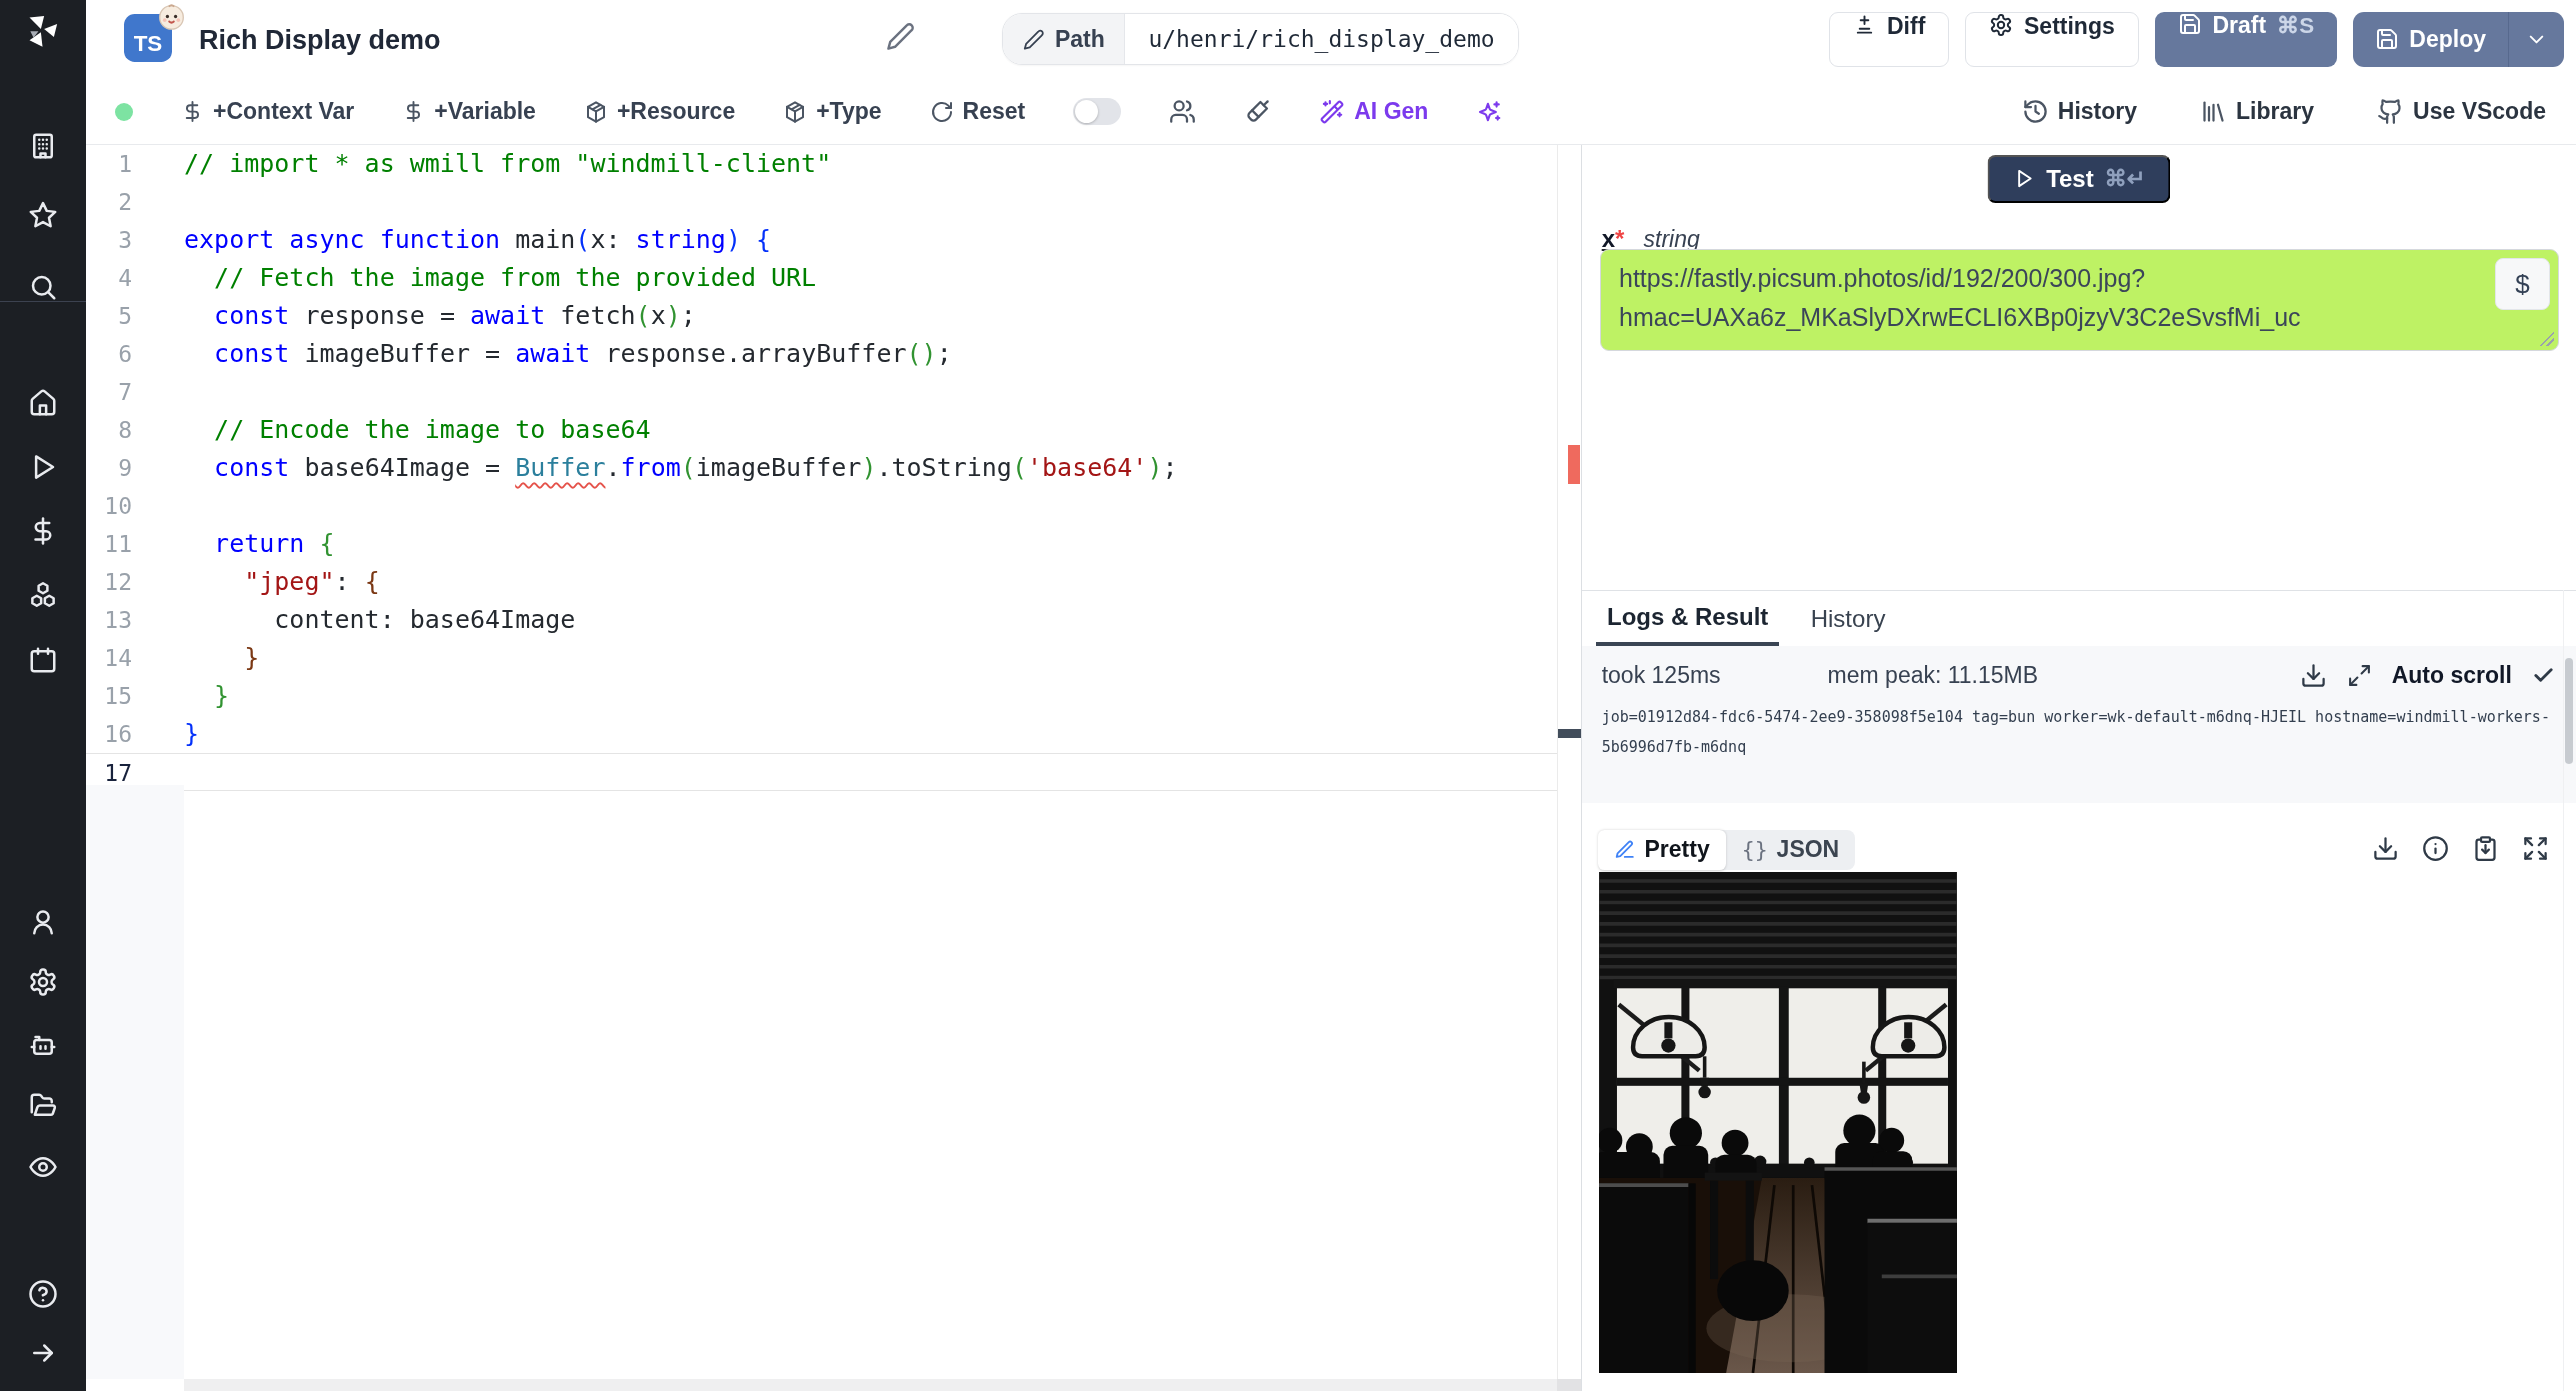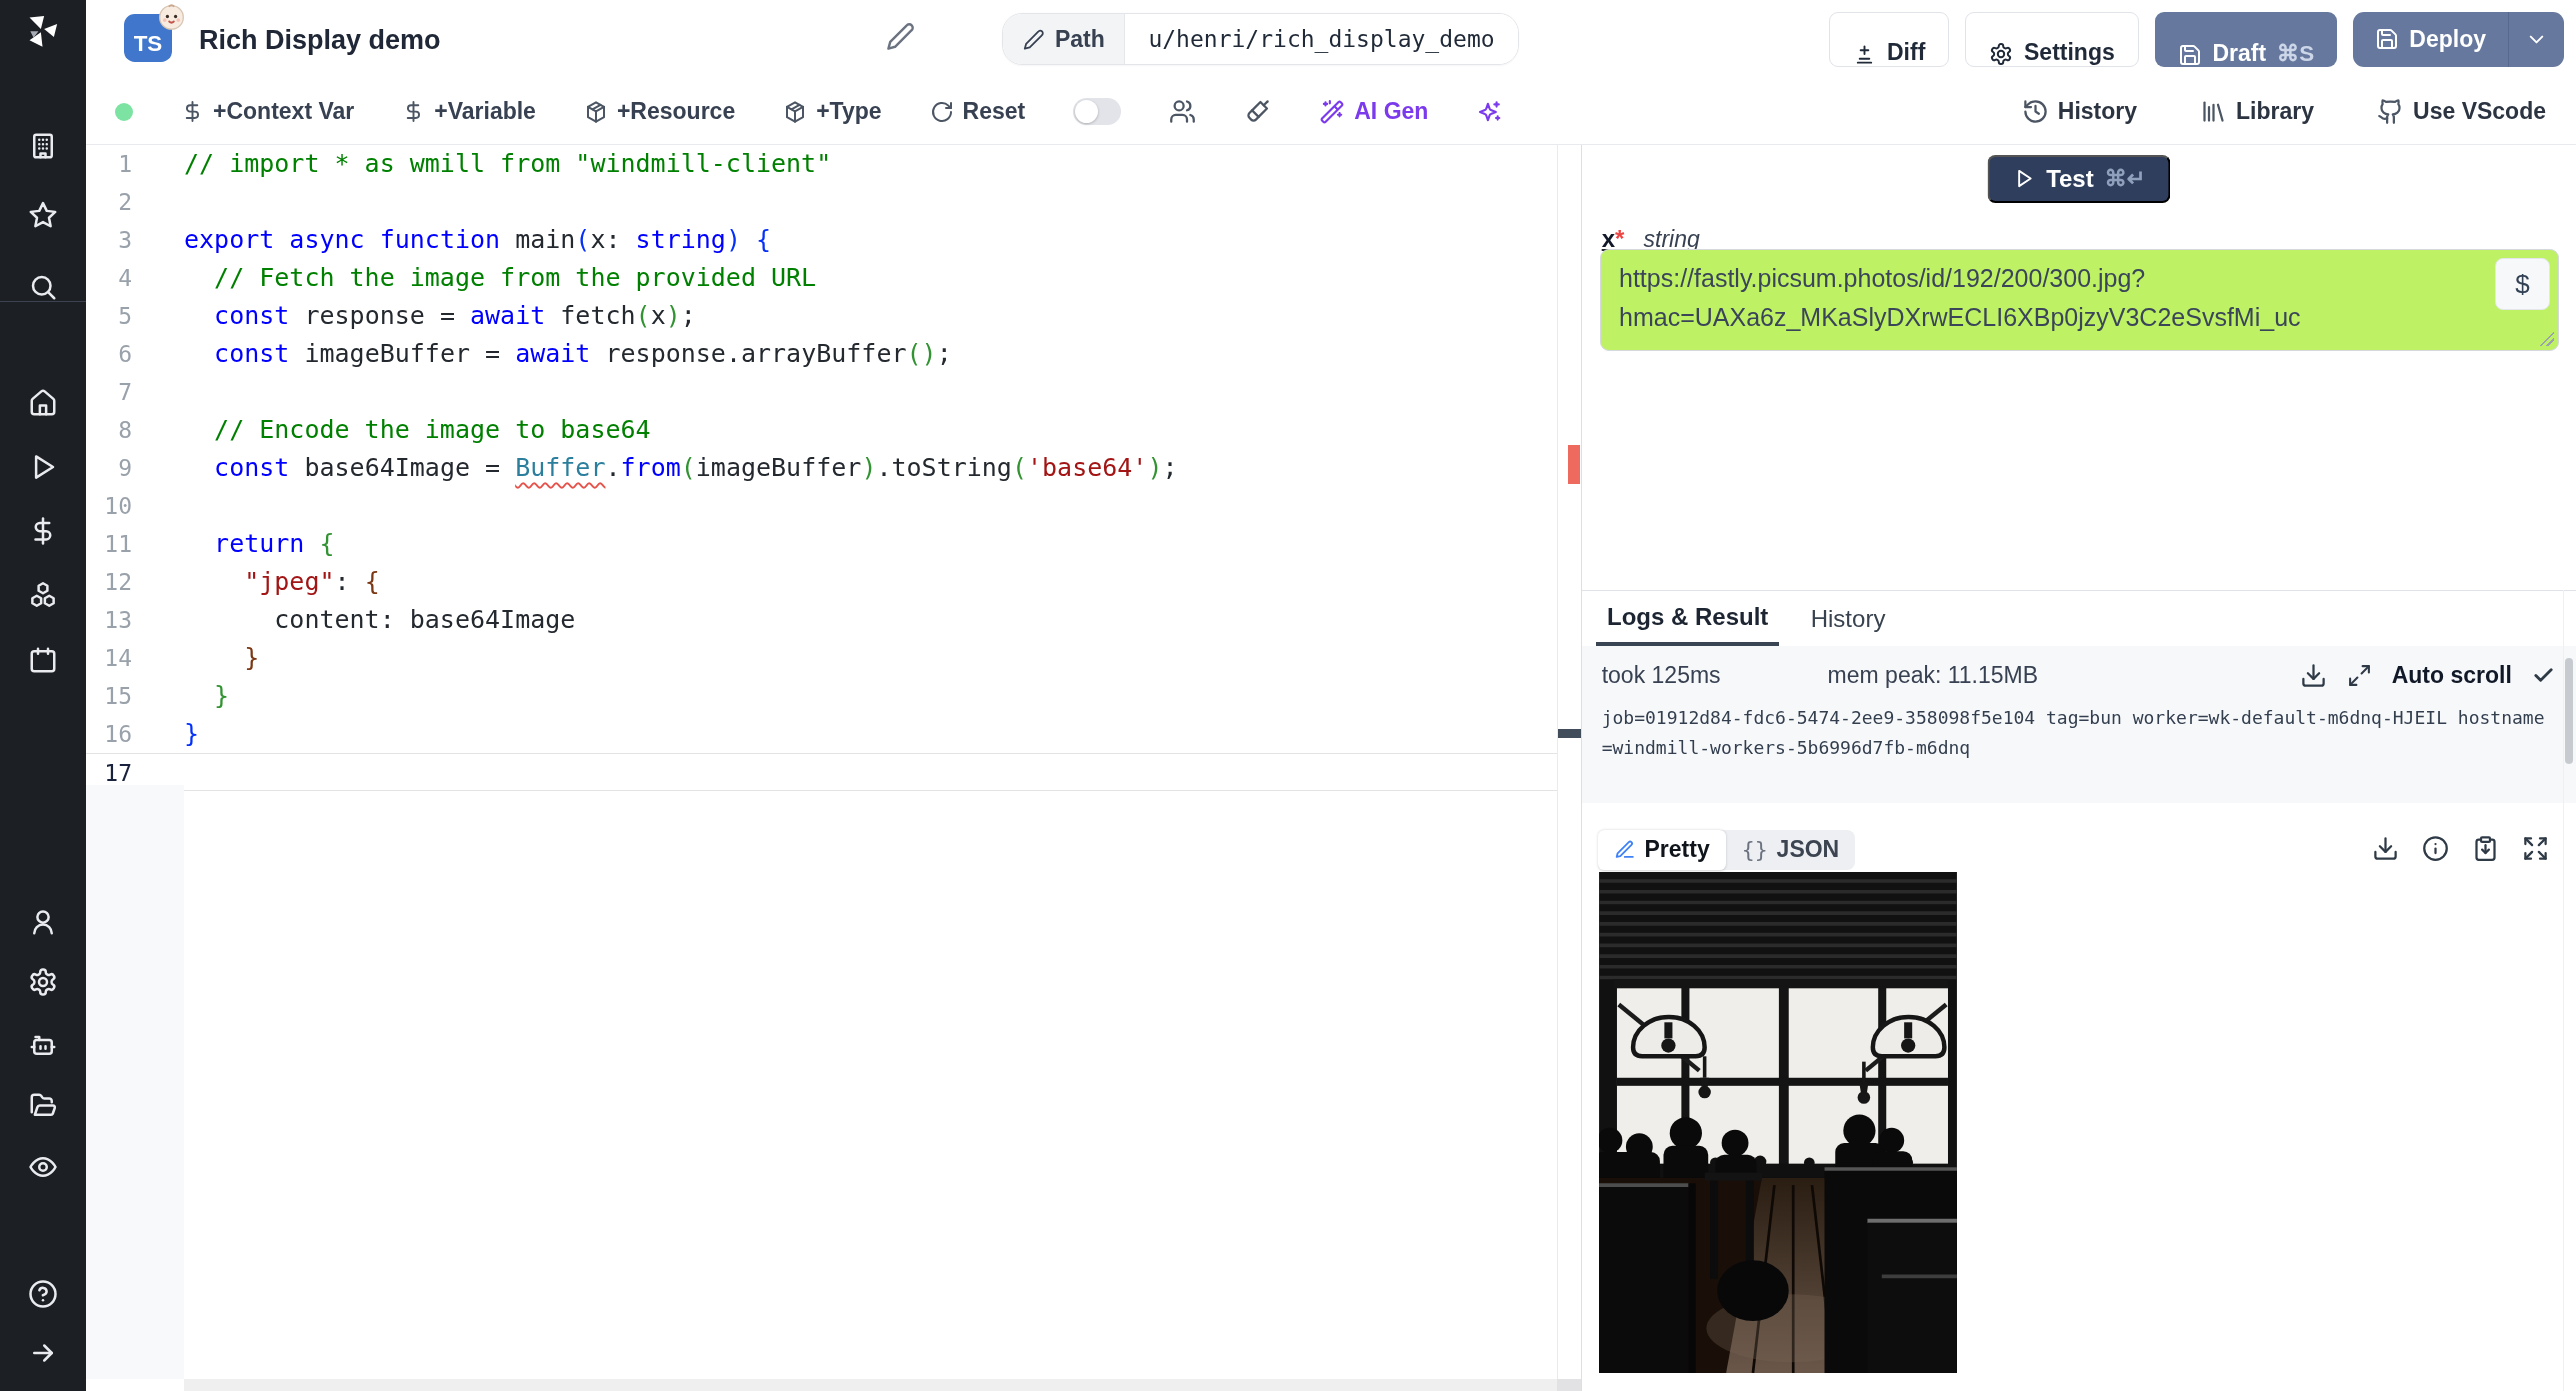--- a/index.html
+++ b/index.html
@@ -16,21 +16,21 @@
   #topbar { position:absolute; left:86px; top:0; right:0; height:79px; background:#fff; }
   .ts-wrap { position:absolute; left:38px; top:14.3px; width:48px; height:48px; }
   .ts-badge { width:48px; height:48px; border-radius:10.7px; background:#4077cc; color:#fff; font-weight:bold; font-size:22.4px; display:flex; align-items:flex-end; justify-content:center; padding-bottom:5.4px; }
   .emoji-badge { position:absolute; top:-12.5px; right:-14.3px; }
   #script-title { position:absolute; left:113px; top:50%; transform:translateY(-50%); font-size:27px; font-weight:700; color:#202837; }
   .pencil-btn { position:absolute; left:800px; top:21.5px; color:#6b7280; cursor:pointer; }
   .path-group { position:absolute; left:916px; top:13.4px; height:52px; display:flex; align-items:stretch; border:0.9px solid #e3e5e9; border-radius:20px; overflow:hidden; box-shadow:0 0.9px 1.8px rgba(0,0,0,.04); }
   .path-left { background:#f3f4f6; display:flex; align-items:center; gap:10.7px; padding:0 19.7px; color:#374151; font-size:23px; font-weight:600; border-right:0.9px solid #e5e7eb; }
   .path-right { background:#fff; display:flex; align-items:center; padding:0 23px; font-family:"DejaVu Sans Mono", monospace; font-size:23px; color:#1f2937; }
   .hdr-right { position:absolute; right:12.5px; top:11.6px; display:flex; gap:16px; height:55px; }
-  .btn { display:flex; align-items:flex-end; gap:10.7px; padding:0 23px; border-radius:9px; font-size:23px; font-weight:600; cursor:pointer; }
+  .btn { display:flex; align-items:flex-start; gap:10.7px; padding:0 23px; border-radius:9px; font-size:23px; font-weight:600; cursor:pointer; }
   .btn.ghost { background:#fff; border:0.9px solid #e0e3e8; color:#1f2937; }
   .btn.slate { background:#66789d; color:#fff; border:none; }
   .kbd-dim { font-weight:600; color:#ccd6e8; font-size:22.4px; }
   .deploy-split { display:flex; align-items:stretch; background:#66789d; border-radius:11px; overflow:hidden; }
   .deploy-main { display:flex; align-items:center; gap:10.7px; padding:0 21.5px; color:#fff; font-size:23px; font-weight:600; cursor:pointer; }
   .deploy-chev { display:flex; align-items:center; padding:0 16px; border-left:0.9px solid #57698e; color:#fff; cursor:pointer; }
 
   
   #toolbar { position:absolute; left:86px; top:79px; right:0; height:66px; background:#fff; border-bottom:0.9px solid #e8eaed; display:flex; align-items:center; padding-left:29px; gap:48px; }
   .tb-item { display:flex; align-items:center; gap:9px; color:#374151; font-size:23px; font-weight:600; cursor:pointer; }
@@ -75,21 +75,21 @@
      background:linear-gradient(135deg, transparent 0 55%, #9aa2ac 55% 62%, transparent 62% 75%, #9aa2ac 75% 82%, transparent 82%); cursor:nwse-resize; }
 
   #logs-section { position:absolute; top:445px; left:0; right:0; border-top:0.9px solid #dfe2e6; background:#fff; }
   .tabbar { height:55px; display:flex; align-items:stretch; padding-left:14.3px; gap:21px; }
   .tab { display:flex; align-items:center; padding:0 10.7px; font-size:24px; color:#394350; cursor:pointer; }
   .tab.active { font-weight:700; color:#1c2531; border-bottom:4.5px solid #3a4554; }
   .graybar { background:#f7f8fa; height:157px; }
   .meta-row { display:flex; align-items:center; padding:16px 21.5px 7.2px 19.7px; gap:107px; font-size:23px; color:#374151; }
   .meta-icons { margin-left:auto; display:flex; align-items:center; gap:19.7px; color:#2f3a47; }
   .autoscroll { font-size:23px; font-weight:700; color:#111827; }
-  .log-text { padding:7.2px 23px 0 19.7px; font-family:"DejaVu Sans Mono", monospace; font-size:18px; line-height:29.5px; color:#333f4f; word-break:break-all; }
+  .log-text { padding:7.2px 23px 0 19.7px; font-family:"DejaVu Sans Mono", monospace; font-size:15px; line-height:29.5px; color:#333f4f; word-break:break-all; }
 
   #result-section { position:absolute; top:685px; left:0; right:0; height:57px; }
   .seg { position:absolute; left:16px; top:0; display:inline-flex; align-items:center; background:#edeff2; border-radius:8px; padding:0; }
   .seg-btn { display:flex; align-items:center; gap:9px; padding:6.3px 16px; font-size:23px; font-weight:600; color:#3b4450; border-radius:6.3px; cursor:pointer; }
   .seg-btn.active { background:#fff; color:#10151c; box-shadow:0 0.9px 2.7px rgba(0,0,0,.18); }
   .seg-btn .pen { color:#3f82f6; }
   .braces-glyph { font-family:"DejaVu Sans Mono", monospace; font-size:21.5px; color:#6b7280; font-weight:400; }
   .res-icons { position:absolute; right:27px; top:5.4px; display:flex; gap:23px; color:#2f3a47; }
   .res-icons > span { cursor:pointer; }
 

